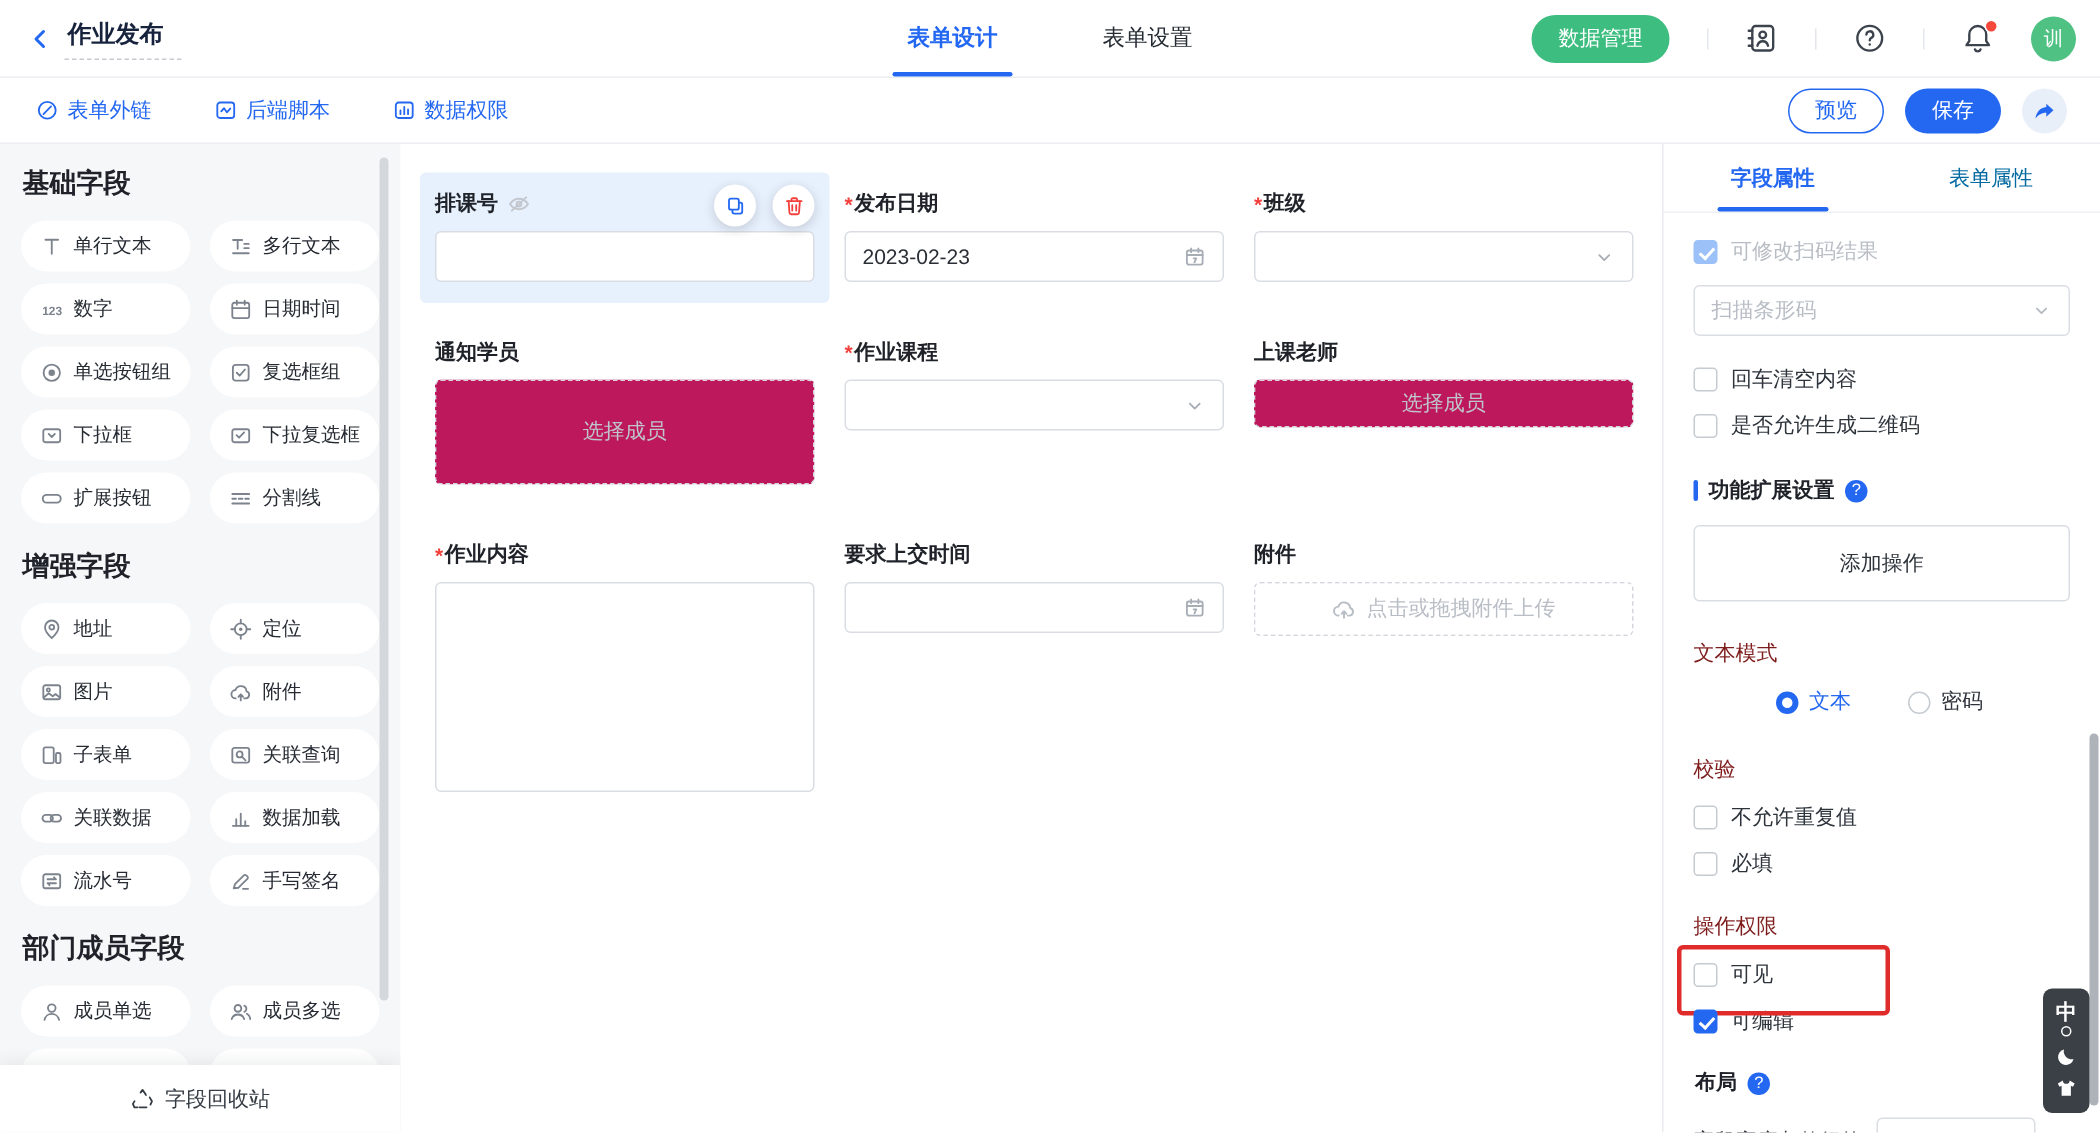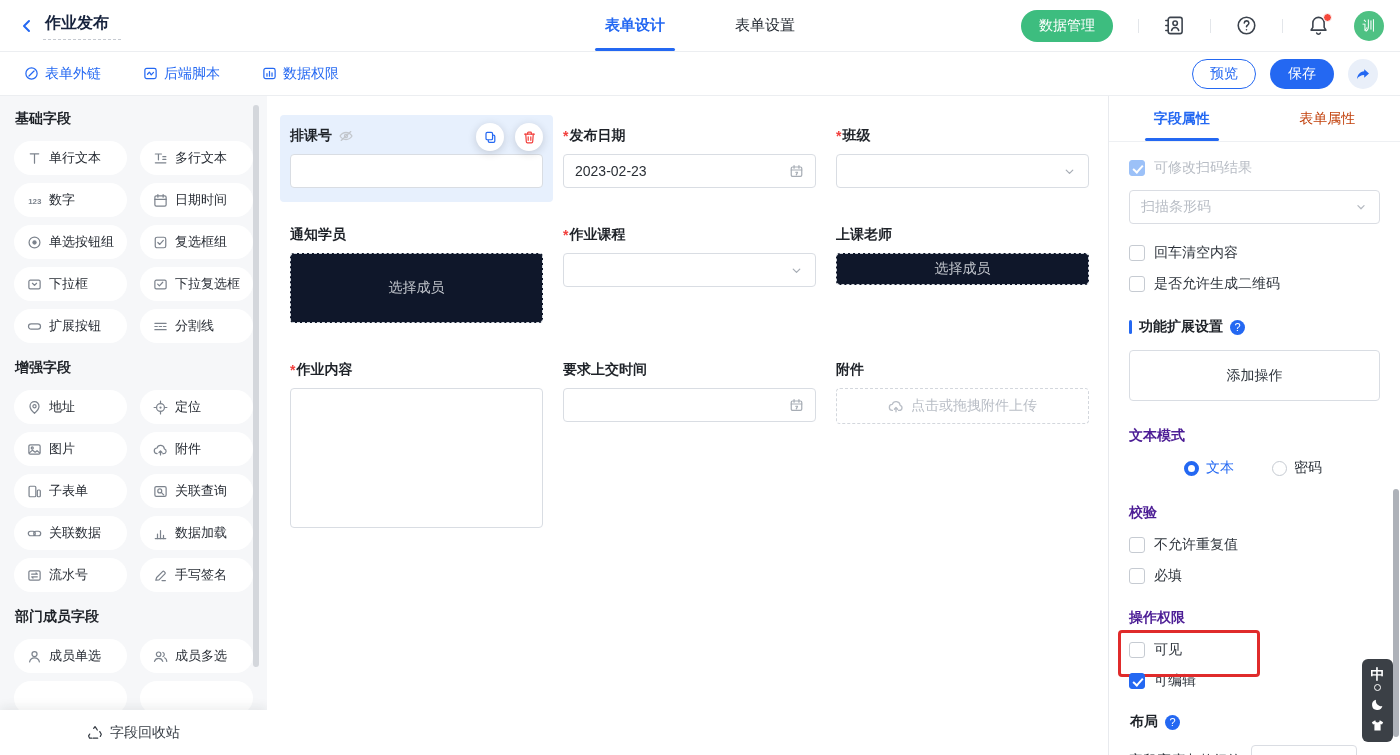--- a/index.html
+++ b/index.html
@@ -31,21 +31,21 @@
   .sub-right{margin-left:auto;display:flex;align-items:center;gap:14px}
   .btn-outline{min-width:64px;height:30px;border-radius:16px;border:1px solid #2468f2;color:#2468f2;background:#fff;font-size:14px;padding:0 17px}
   .btn-primary{min-width:64px;height:30px;border-radius:16px;border:none;color:#fff;background:#2468f2;font-size:14px;padding:0 17px}
   .btn-share{width:30px;height:30px;border-radius:50%;background:#e9eff9;border:none;color:#2468f2;display:flex;align-items:center;justify-content:center;padding:0}
 
   
   .layout{display:flex;height:659px;position:relative}
 
   
   .sidebar{width:267px;background:#f6f7f9;position:relative;padding:14px 14px 0;box-sizing:border-box;overflow:hidden;flex:none}
-  .sec-title{font-size:14px;font-weight:700;color:#1f2329;margin:10px 0 13px 1px}
+  .sec-title{font-size:18px;font-weight:700;color:#1f2329;margin:10px 0 13px 1px}
   .sec-title.first{margin-top:0}
   .sec-grid{display:grid;grid-template-columns:1fr 1fr;column-gap:13px;row-gap:8px;margin-bottom:16px}
   .pill-item{height:34px;background:#fff;border-radius:17px;display:flex;align-items:center;gap:7px;padding:0 6px 0 13px;font-size:13px;color:#262b33;cursor:grab;white-space:nowrap}
   .pill-item .icon{width:15px;height:15px;color:#7c838d}
   .side-scroll{position:absolute;right:8px;top:9px;width:6px;height:562px;background:#d4d7dc;border-radius:3px;cursor:pointer}
   .recycle-bar{position:absolute;left:0;bottom:0;width:100%;height:45px;background:#fff;box-shadow:0 -3px 10px rgba(29,33,41,.08);display:flex;align-items:center;justify-content:center;gap:7px;font-size:14px;color:#363c44;cursor:pointer}
   .recycle-bar .icon{width:16px;height:16px;color:#363c44}
 
   
   .canvas{flex:1;background:#fff;padding:19px 0 0 13px;box-sizing:border-box;overflow:hidden}
@@ -57,48 +57,48 @@
   .eye{width:16px;height:16px;color:#c3c7cd;margin-left:6px}
   .factions{position:absolute;top:8px;right:10px;display:flex;gap:11px}
   .act-btn{width:28px;height:28px;border-radius:50%;background:#fff;box-shadow:0 2px 8px rgba(31,35,41,.18);display:flex;align-items:center;justify-content:center;border:none;padding:0}
   .act-btn.copy{color:#2468f2}
   .act-btn.del{color:#f2403d}
   .act-btn .icon{width:15px;height:15px}
   .fctl{margin-top:10px}
   .inp{height:34px;border:1px solid #d9dde3;border-radius:4px;background:#fff;display:flex;align-items:center;padding:0 11px;box-sizing:border-box;font-size:14px;color:#2a2f36}
   .inp .spacer{flex:1}
   .inp .icon{color:#a7adb5;width:15px;height:15px}
-  .dashed{border:1px dashed #d3d7dd;border-radius:4px;display:flex;align-items:center;justify-content:center;color:#c0c4cb;font-size:14px;background:#0f172a;box-sizing:border-box}
+  .dashed{border:1px dashed #d3d7dd;border-radius:4px;display:flex;align-items:center;justify-content:center;color:#c0c4cb;font-size:14px;background:#be185d;box-sizing:border-box}
   .dashed.large{height:70px}
   .dashed.small{height:32px}
   .txtarea{height:140px;border:1px solid #d9dde3;border-radius:4px;background:#fff;box-sizing:border-box}
   .upload{height:36px;border:1px dashed #d3d7dd;border-radius:4px;display:flex;align-items:center;justify-content:center;gap:7px;color:#b9bec6;font-size:14px;box-sizing:border-box}
   .upload .icon{width:16px;height:16px}
 
   
   .panel{width:292px;border-left:1px solid #e8eaee;position:relative;box-sizing:border-box;background:#fff;flex:none}
   .panel-tabs{display:flex;height:45px;border-bottom:1px solid #eef0f3}
-  .p-tab{flex:1;display:flex;align-items:center;justify-content:center;font-size:14px;color:#c2410c;position:relative;cursor:pointer}
+  .p-tab{flex:1;display:flex;align-items:center;justify-content:center;font-size:14px;color:#0369a1;position:relative;cursor:pointer}
   .p-tab.active{color:#2468f2;font-weight:600}
   .p-tab.active::after{content:"";position:absolute;bottom:0;left:50%;transform:translateX(-50%);width:74px;height:3px;background:#2468f2;border-radius:2px}
   .panel-body{padding:17px 20px 0}
   .chk-row{display:flex;align-items:center;gap:9px;margin-bottom:13px;font-size:14px;color:#2e343c;cursor:pointer}
   .chk-row.disabled{color:#b8bdc5}
   .cbox{width:16px;height:16px;border:1px solid #c6cbd2;border-radius:3px;background:#fff;box-sizing:border-box;position:relative;flex:none}
   .cbox.checked{background:#2468f2;border-color:#2468f2}
   .cbox.checked::after,.cbox.disabled-checked::after{content:"";position:absolute;left:4.5px;top:1.5px;width:4px;height:8px;border:solid #fff;border-width:0 2px 2px 0;transform:rotate(42deg)}
   .cbox.disabled-checked{background:#9cc1f8;border-color:#9cc1f8}
   .p-select{height:32px;border:1px solid #dadde3;border-radius:4px;display:flex;align-items:center;justify-content:space-between;padding:0 11px;font-size:14px;color:#b8bdc5;margin:2px 0 20px;cursor:pointer}
   .p-select .icon{width:14px;height:14px;color:#b4b9c0}
   .sec-head{display:flex;align-items:center;gap:7px;margin:25px 0 14px;font-size:14px;font-weight:700;color:#1f2329}
   .blue-bar{width:3px;height:14px;background:#2468f2;border-radius:2px}
   .q-circle{width:15px;height:15px;border-radius:50%;background:#2468f2;color:#fff;font-size:11px;font-weight:400;display:flex;align-items:center;justify-content:center;cursor:pointer}
   .q-circle::after{content:"?"}
   .add-btn{width:100%;height:51px;border:1px solid #d9dde3;border-radius:4px;background:#fff;font-size:14px;color:#2e343c;margin-bottom:26px}
-  .p-sub{font-size:14px;font-weight:700;color:#4c1d95;margin:0 0 14px}
+  .p-sub{font-size:14px;font-weight:400;color:#7f1d1d;margin:0 0 14px}
   .radio-row{display:flex;align-items:center;gap:38px;margin:0 0 27px 55px;font-size:14px}
   .radio-opt{display:flex;align-items:center;gap:7px;color:#2e343c;cursor:pointer}
   .radio-opt.sel{color:#2468f2}
   .radio{width:15px;height:15px;border-radius:50%;border:1px solid #c6cbd2;box-sizing:border-box;flex:none;background:#fff}
   .radio.sel{border:4.5px solid #2468f2}
   .perm-ann{position:relative}
   .annotation{position:absolute;left:-11px;top:-11px;width:136px;height:41px;border:3px solid #e02b2b;border-radius:4px;pointer-events:none}
   .layout-row{display:flex;align-items:center;gap:10px;font-size:14px;color:#2e343c;margin-top:4px}
   .layout-row .p-select{width:106px;height:31px;margin:0;color:#2e343c;flex:none;box-sizing:border-box}
   .p-scroll{position:absolute;right:1px;top:393px;width:6px;height:248px;background:#aeb2b9;border-radius:3px;cursor:pointer}

